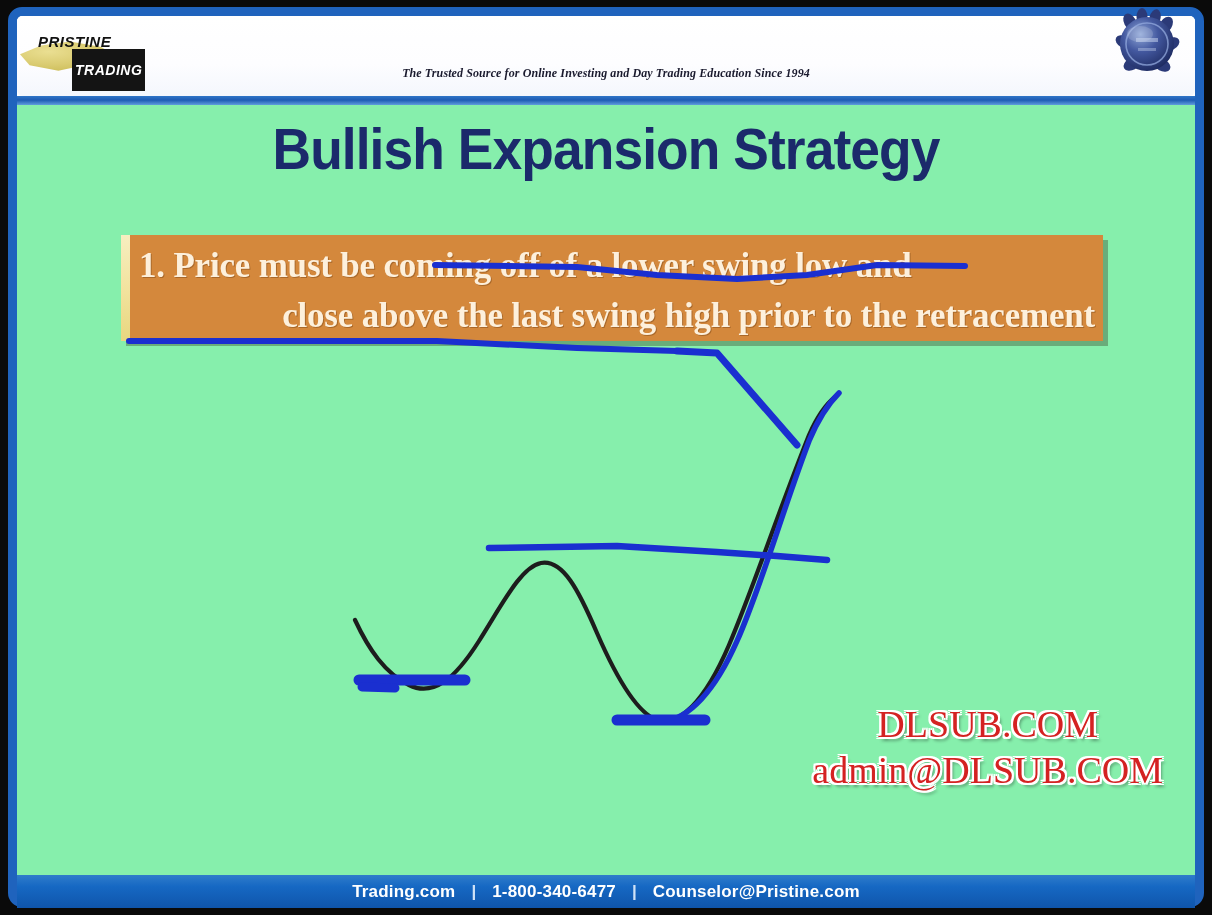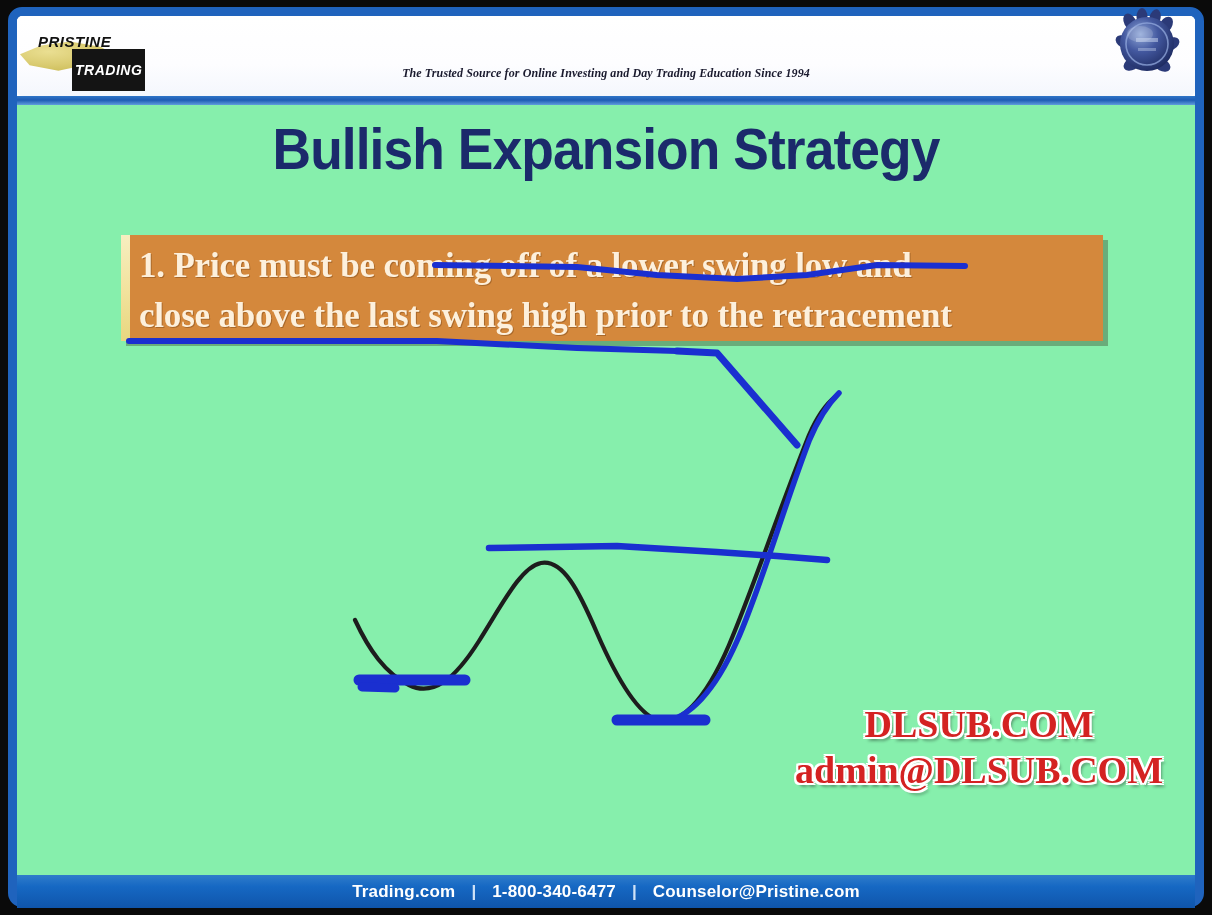--- a/index.html
+++ b/index.html
@@ -196,21 +196,21 @@
     pointer-events: none;
   }
 
   
   .watermark {
     position: absolute;
     right: 32px;
     top: 596px;
     text-align: center;
     font-family: "Liberation Serif", serif;
-    font-weight: 700;
+    font-weight: 400;
     font-size: 38px;
     line-height: 46px;
     color: #d42222;
     letter-spacing: 0px;
     text-shadow:
       -2px -2px 0 #ffffff, 2px -2px 0 #ffffff,
       -2px  2px 0 #ffffff, 2px  2px 0 #ffffff,
        0px -2px 0 #ffffff, 0px  2px 0 #ffffff,
       -2px  0px 0 #ffffff, 2px  0px 0 #ffffff,
        3px  4px 3px rgba(0,0,0,.35);
@@ -290,21 +290,21 @@
     <path d="M28 40 h18 v3 h-18 z" fill="#cdd9f2" opacity=".38"></path>
   </svg>
 
   <div class="body-area">
 
     <div class="slide-title">Bullish Expansion Strategy</div>
 
     <div class="callout">
       <div class="callout-accent"></div>
       <div class="callout-text">1. Price must be coming off of a lower swing low and</div>
-      <div class="callout-text" style="top:56px;">close above the last swing high prior to the retracement</div>
+      <div class="callout-text" style="top:56px;text-align:right;">close above the last swing high prior to the retracement</div>
     </div>
 
     <svg class="draw-layer" viewBox="0 0 1178 770">
 
       <path d="M418 160 L560 162 L640 170 L720 174 L790 170 L860 160 L948 161" fill="none" stroke="#1a2fd0" stroke-width="6" stroke-linecap="round"></path>
 
       <path d="M112 236 L420 236 L560 243 L660 246" fill="none" stroke="#1a2fd0" stroke-width="6" stroke-linecap="round"></path>
 
       <path d="M660 246 L700 248 L780 340" fill="none" stroke="#1a2fd0" stroke-width="7" stroke-linecap="round" stroke-linejoin="round"></path>
 

